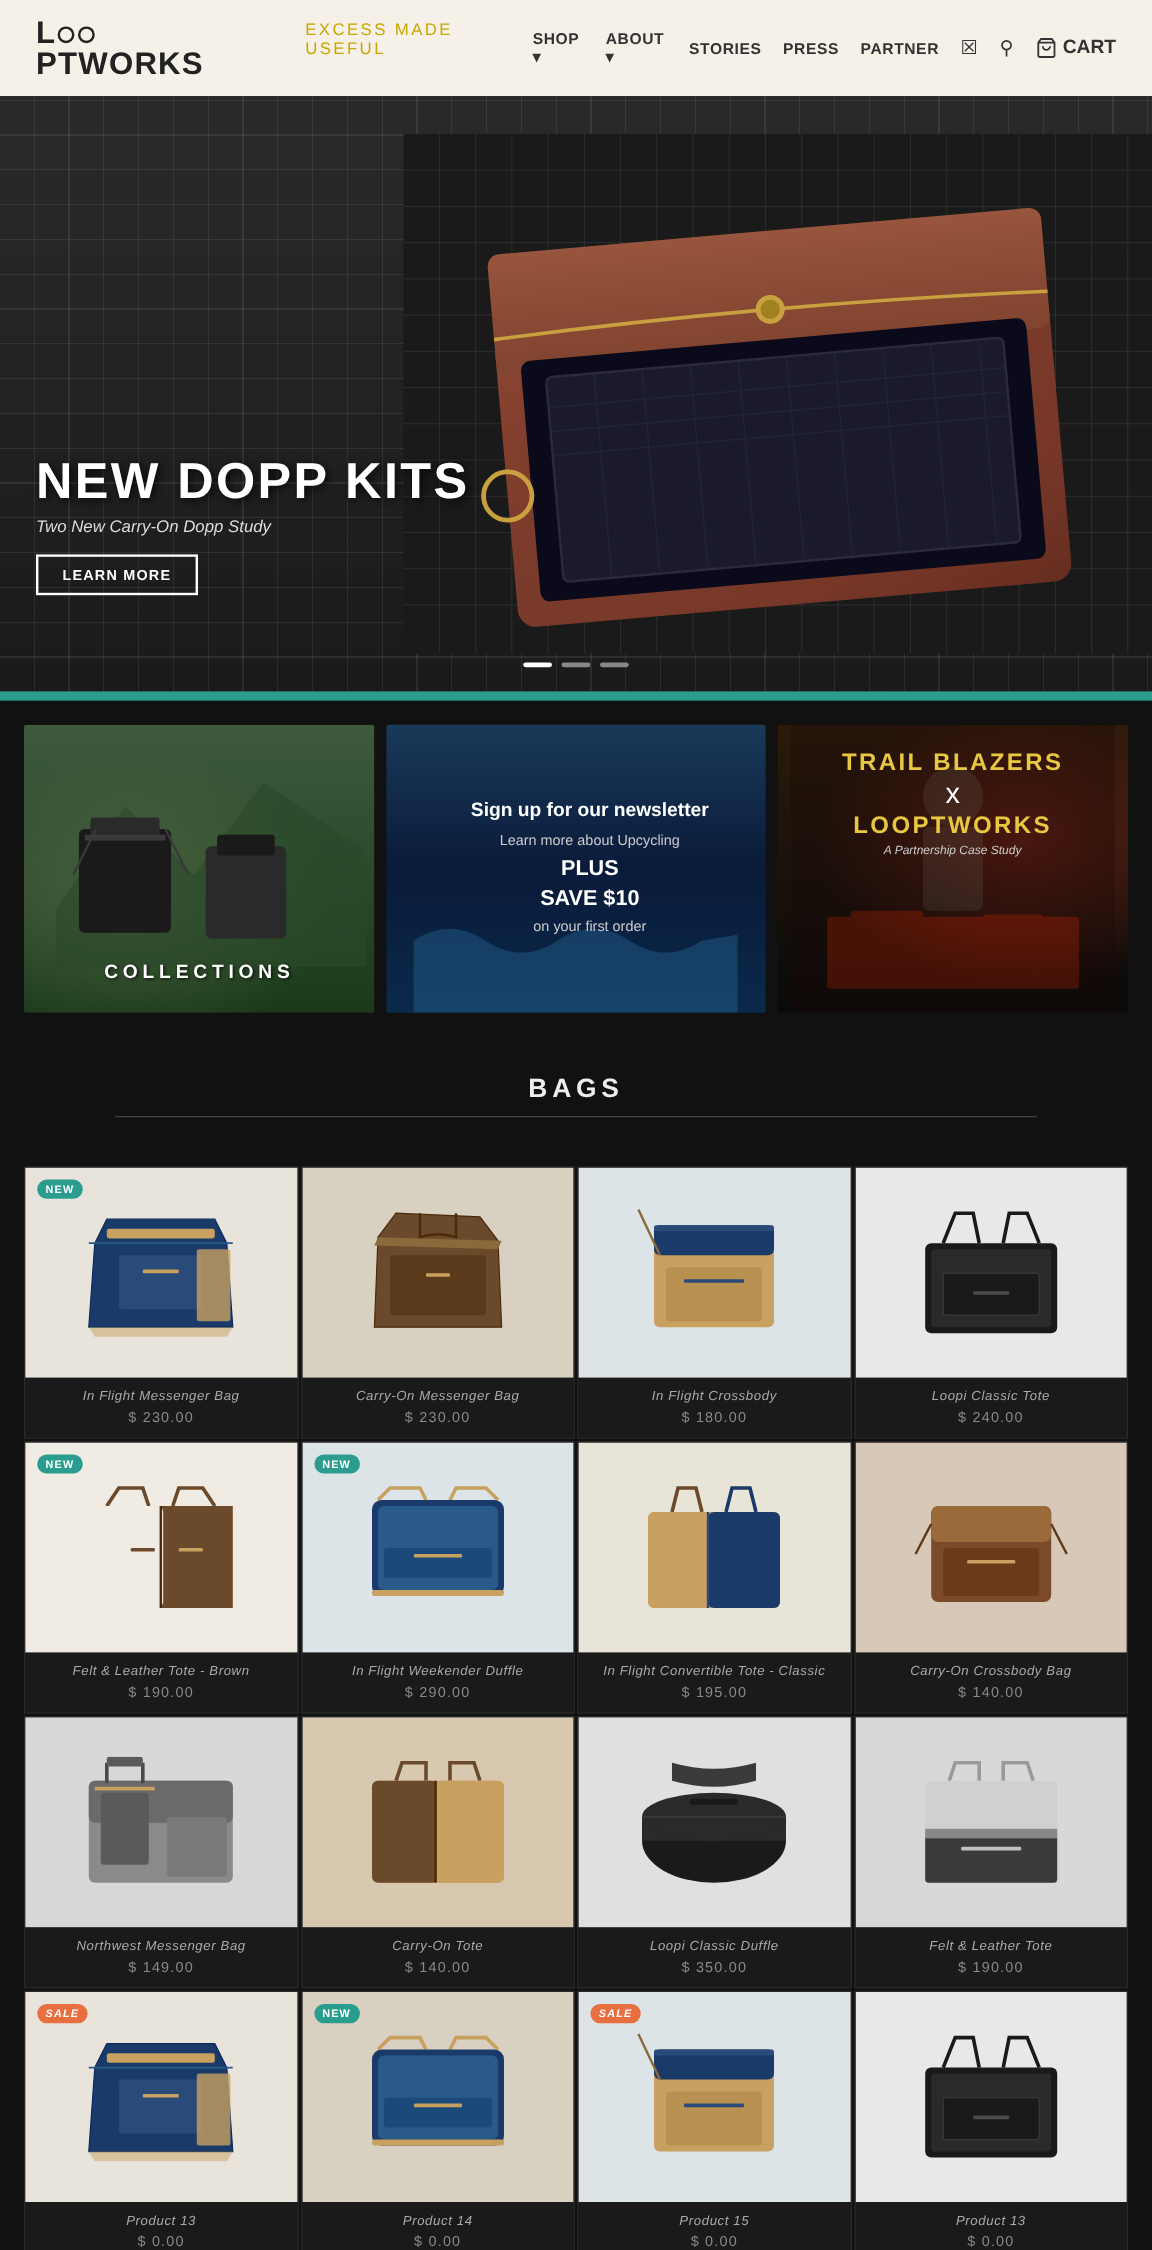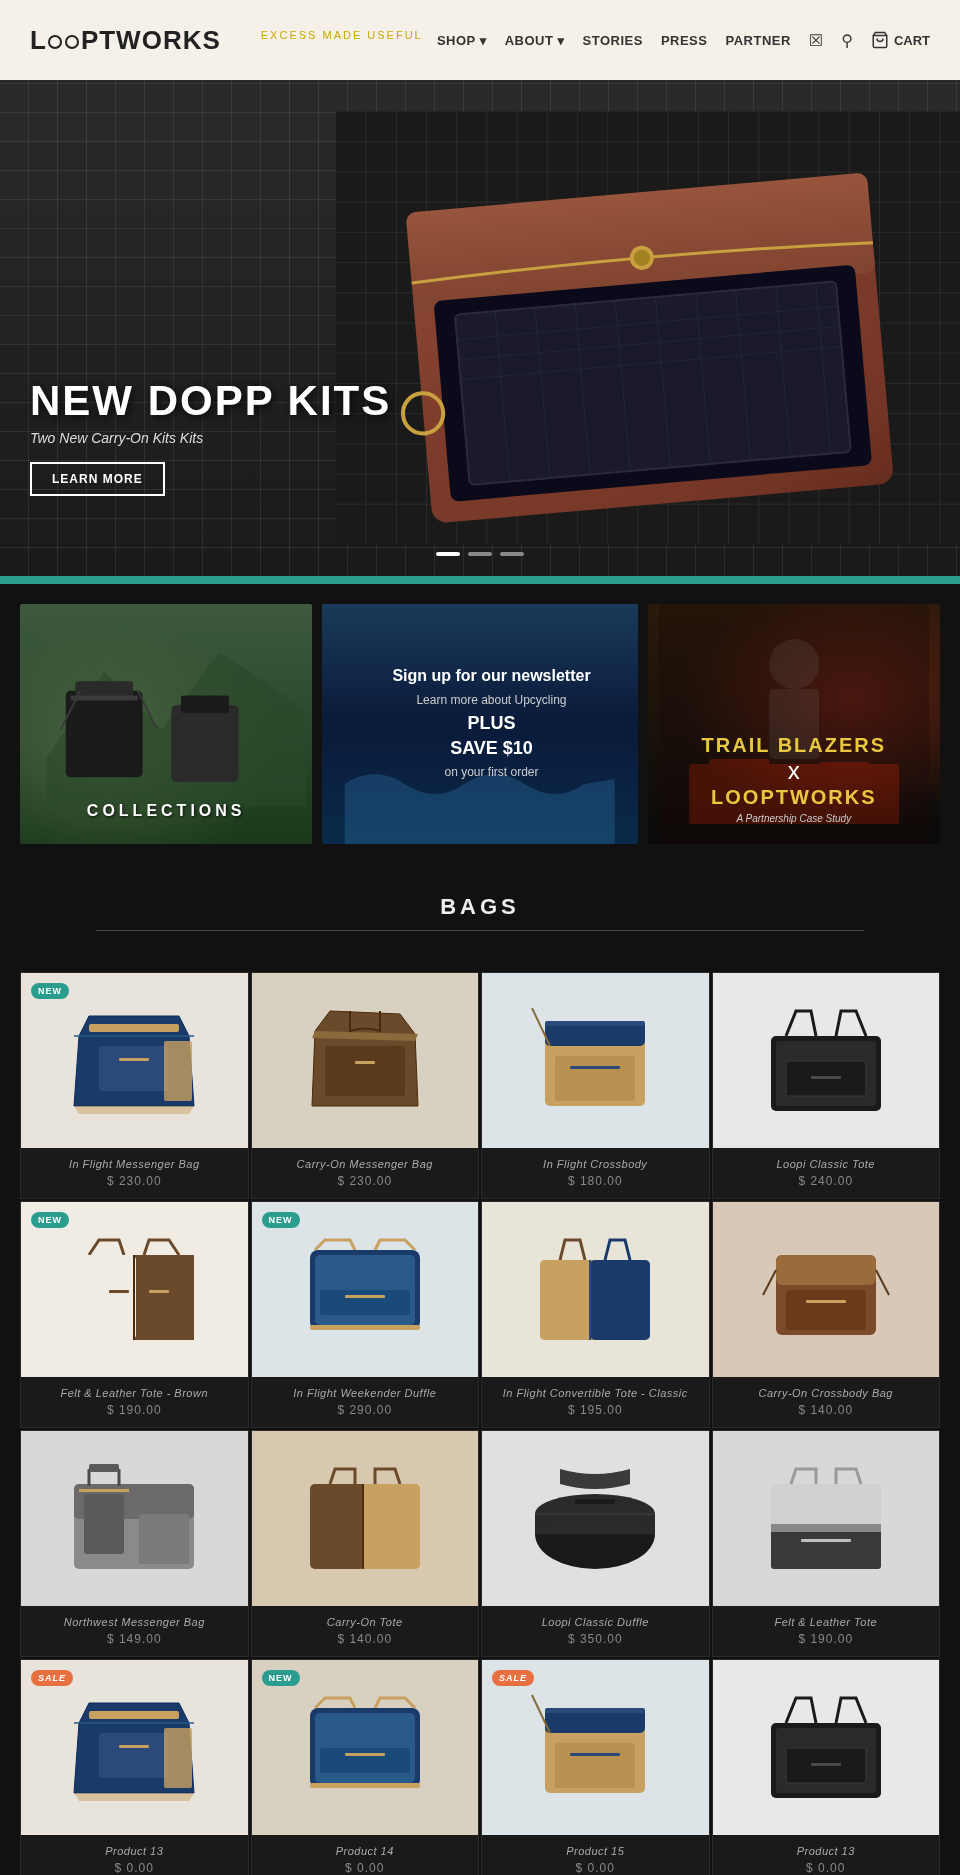--- a/index.html
+++ b/index.html
@@ -19,21 +19,21 @@
       flex-direction: row;
     }
     .logo-text {
       font-size: 26px;
       font-weight: 900;
       color: #222;
       letter-spacing: 1px;
       line-height: 1;
     }
     .logo-tagline {
-      font-size: 11px;
+      font-size: 14px;
       color: #c8a800;
       letter-spacing: 2px;
       text-transform: uppercase;
       margin-top: 2px;
       margin-left: 40px;
     }
     nav {
       display: flex;
       align-items: center;
       gap: 18px;
@@ -48,21 +48,21 @@
     }
     .nav-icon {
       font-size: 16px;
       color: #333;
       cursor: pointer;
     }
     .cart-btn {
       display: flex;
       align-items: center;
       gap: 5px;
-      font-size: 13px;
+      font-size: 16px;
       font-weight: 700;
       color: #333;
       cursor: pointer;
       text-align: center;
     }
     .cart-btn svg { width: 18px; height: 18px; }
 
     
     .hero {
       position: relative;
@@ -202,21 +202,21 @@
       margin: 4px 0;
     }
     .promo-trailblazers {
       background: linear-gradient(180deg, #2a1a1a 0%, #1a0a0a 100%);
     }
     .promo-trailblazers-inner {
       width: 100%;
       height: 100%;
       display: flex;
       align-items: center;
-      justify-content: flex-end;
+      justify-content: flex-start;
       flex-direction: column;
       padding: 20px;
       background:
         radial-gradient(ellipse at 70% 40%, rgba(200,50,30,0.4) 0%, transparent 60%),
         linear-gradient(180deg, #2a1a0a 0%, #0a0a0a 100%);
     }
     .promo-tb-title {
       font-size: 20px;
       font-weight: 900;
       color: #e8c840;
@@ -436,21 +436,21 @@
         </linearGradient>
         <linearGradient id="topGrad" x1="0" y1="0" x2="0" y2="1">
           <stop offset="0%" stop-color="#d08060" stop-opacity="0.3"></stop>
           <stop offset="100%" stop-color="#4a2010" stop-opacity="0.2"></stop>
         </linearGradient>
       </defs>
     </svg>
   </div>
   <div class="hero-content">
     <h1 class="hero-title">NEW DOPP KITS</h1>
-    <p class="hero-subtitle">Two New Carry-On Kits Kits</p>
+    <p class="hero-subtitle">Two New Carry-On Dopp Study</p>
     <button class="hero-btn">LEARN MORE</button>
   </div>
   <div class="hero-dots">
     <div class="hero-dot active"></div>
     <div class="hero-dot"></div>
     <div class="hero-dot"></div>
   </div>
 </div>
 
 <div class="teal-bar"></div>

